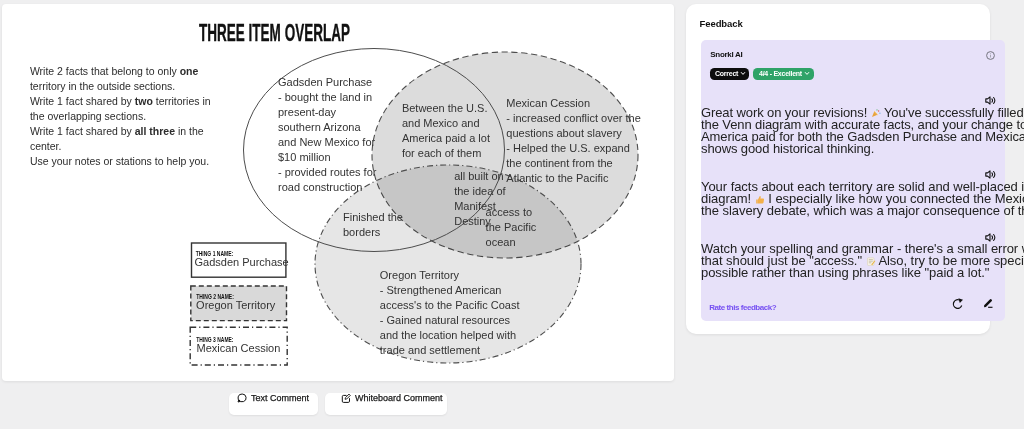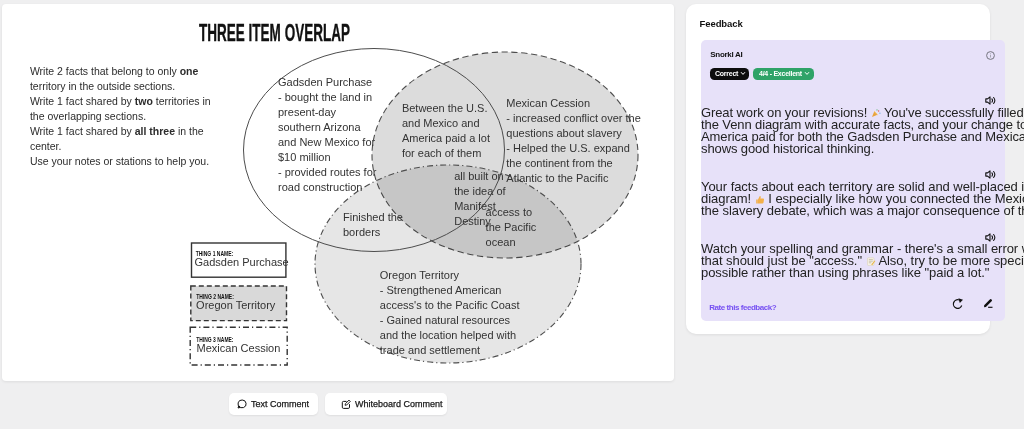--- a/index.html
+++ b/index.html
@@ -4,21 +4,21 @@
 <style>
   * { margin:0; padding:0; box-sizing:border-box; }
   html,body { width:1024px; height:429px; background:#efeff0; font-family:"Liberation Sans", sans-serif; overflow:hidden; }
   .abs { position:absolute; }
   #board { position:absolute; left:2px; top:4px; width:672px; height:377px; background:#fff; border-radius:4px; box-shadow:0 1px 3px rgba(0,0,0,0.08); }
   #panel { position:absolute; left:686px; top:4px; width:304px; height:330px; background:#fff; border-radius:10px; box-shadow:0 1px 3px rgba(0,0,0,0.08); }
   .vtext { position:absolute; font-size:11px; line-height:15px; color:#333; white-space:nowrap; }
   .instr { position:absolute; left:27.9px; top:59.9px; font-size:10.5px; line-height:15px; color:#2c2c2c; white-space:nowrap; }
   .card { position:absolute; left:15px; top:36px; width:304px; height:281px; background:#e7e1f9; border-radius:5px; }
   .fbp { position:absolute; left:0; font-size:13px; line-height:12px; letter-spacing:-0.05px; color:#222; white-space:nowrap; }
-  .btn { position:absolute; background:#fff; border-radius:5px; box-shadow:0 1px 2px rgba(0,0,0,0.07); display:flex; align-items:center; color:#1a1a1a; font-size:9px; -webkit-text-stroke:0.25px #1a1a1a; white-space:nowrap; }
+  .btn { position:absolute; background:#fff; border-radius:5px; box-shadow:0 1px 2px rgba(0,0,0,0.07); display:flex; align-items:flex-start; color:#1a1a1a; font-size:9px; -webkit-text-stroke:0.25px #1a1a1a; white-space:nowrap; }
   .em { display:inline-block; width:10px; height:9px; vertical-align:-1px; }
 </style>
 </head>
 <body>
 <div id="board">
 
   <svg class="abs" style="left:0;top:0" width="672" height="377" viewBox="0 0 672 377">
     <ellipse cx="503" cy="151" rx="133" ry="103" fill="rgba(20,20,20,0.15)" stroke="#4d4d4d" stroke-width="1.1" stroke-dasharray="6.3 3.6"></ellipse>
     <ellipse cx="446" cy="260" rx="133" ry="99" fill="rgba(20,20,20,0.105)" stroke="#4d4d4d" stroke-width="1.1" stroke-dasharray="6 3 1.2 3"></ellipse>
     <ellipse cx="372" cy="146" rx="130.5" ry="101.5" fill="none" stroke="#4d4d4d" stroke-width="1"></ellipse>

